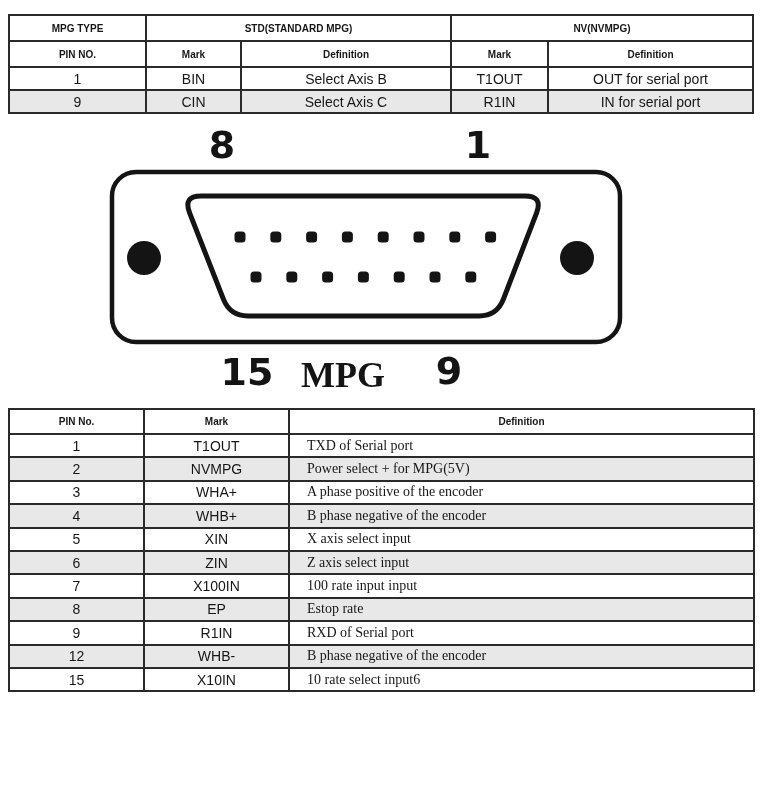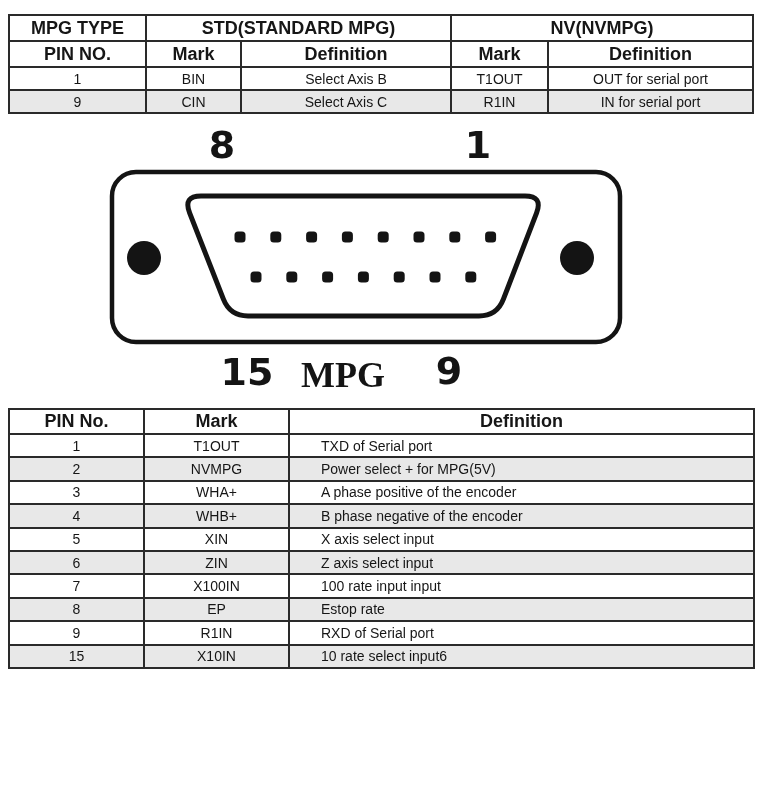--- a/index.html
+++ b/index.html
@@ -10,33 +10,33 @@
   }
   table.grid {
     border-collapse:collapse; table-layout:fixed;
     font-family:"Liberation Sans", sans-serif; color:#161616;
   }
   table.grid td, table.grid th {
     border:2px solid #2a2a2a; padding:0 2px; vertical-align:middle;
     text-align:center; font-size:14px; font-weight:normal;
     white-space:nowrap; overflow:hidden;
   }
-  table.grid tr.hdr td { font-weight:bold; font-size:18px; }
+  table.grid tr.hdr td { font-weight:bold; font-size:10px; }
   
   table.grid tbody tr:nth-child(even) td { background:var(--shade, #e8e8e8); }
 
   .top-table { position:absolute; left:8px; top:14px; width:744px; }
   .top-table tr.hdr { height:26px; }
   .top-table tbody tr { height:23px; }
 
   .bottom-table { position:absolute; left:8px; top:408px; width:745px; }
   .bottom-table tr.hdr { height:25px; }
   .bottom-table tbody tr { height:23.4px; }
   .bottom-table td.def, .bottom-table tbody td:nth-child(3) {
-    text-align:left; padding-left:31px;
+    text-align:left; padding-left:17px;font-family:Liberation Serif, serif;
   }
 
   .connector-svg { position:absolute; left:0; top:0; }
   .pin-num {
     font-family:"DejaVu Sans", sans-serif; font-weight:bold; font-size:38px;
     fill:#141414;
   }
   .mpg-label {
     font-family:"Liberation Serif", serif; font-weight:bold; font-size:36px;
     fill:#141414;
@@ -177,20 +177,25 @@
           <td>8</td>
           <td>EP</td>
           <td>Estop rate</td>
         </tr>
         <tr>
           <td>9</td>
           <td>R1IN</td>
           <td>RXD of Serial port</td>
         </tr>
         <tr>
+          <td>12</td>
+          <td>WHB-</td>
+          <td>B phase negative of the encoder</td>
+        </tr>
+        <tr>
           <td>15</td>
           <td>X10IN</td>
           <td>10 rate select input6</td>
         </tr>
       </tbody>
   </table>
 
 </div>
 
 </body></html>

